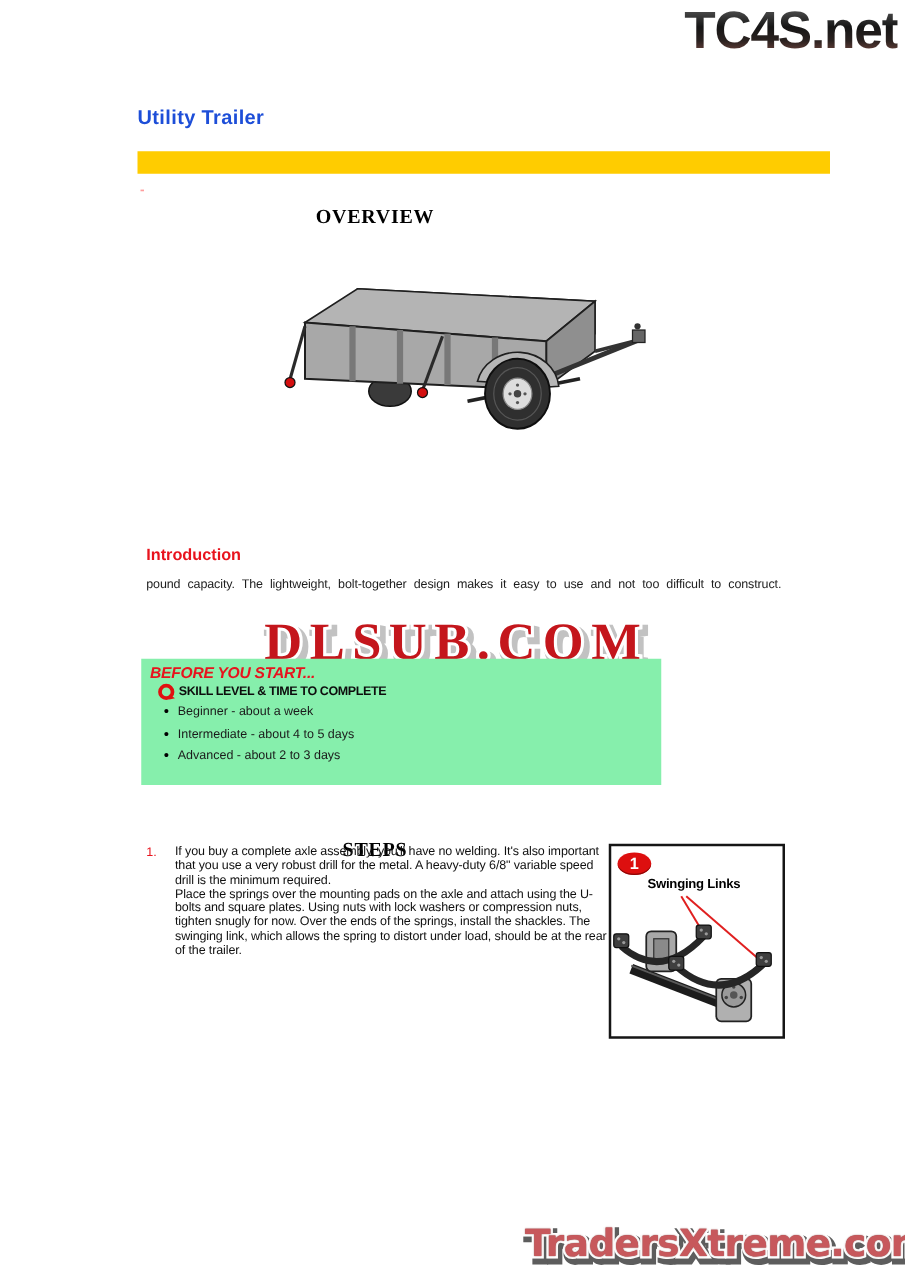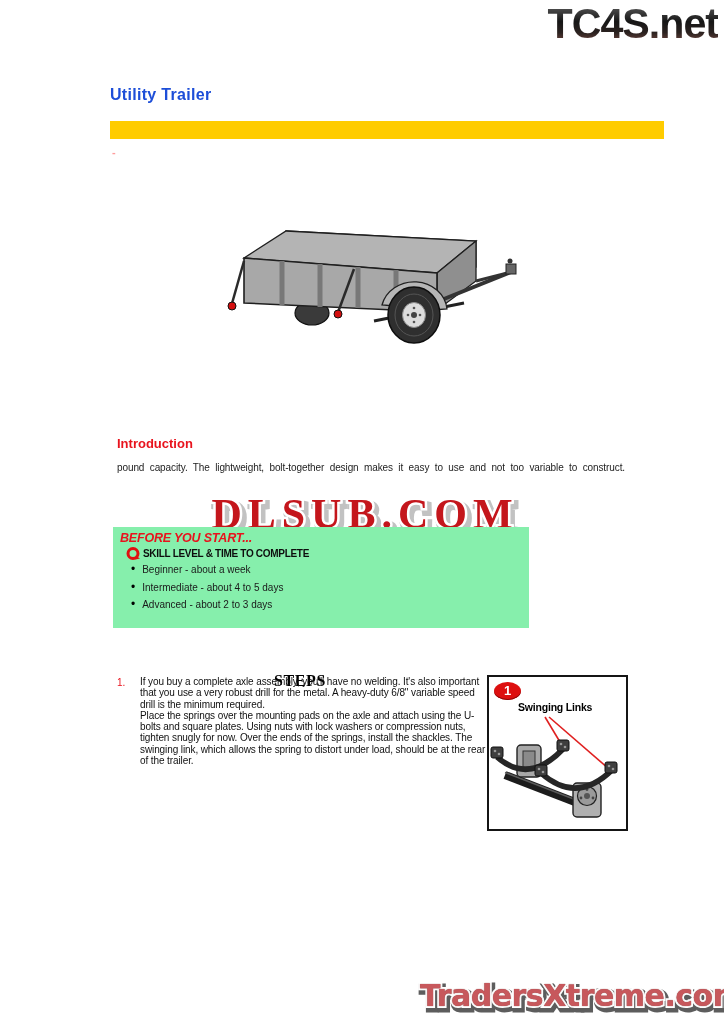--- a/index.html
+++ b/index.html
@@ -82,20 +82,21 @@
 <body>
 
 <div id="page">
 
   <div class="tc4s">TC4S.net</div>
 
   <div class="title">Utility Trailer</div>
   <div class="yellow-bar"></div>
   <div class="stray">-</div>
 
+  <div class="serif-h overview-h">OVERVIEW</div>
 
   <svg class="trailer" width="295" height="140" viewBox="0 0 295 140">
 
     <ellipse cx="88" cy="104" rx="17" ry="12" fill="#3a3a3a" stroke="#111" stroke-width="1.2"></ellipse>
 
     <path d="M150,112 L240,94" stroke="#222" stroke-width="3" fill="none"></path>
 
     <polygon points="62,22 252,32 252,58 62,46" fill="#9a9a9a" stroke="#1f1f1f" stroke-width="1.3"></polygon>
 
     <polygon points="20,49 62,22 252,32 213,64" fill="#b4b4b4" stroke="#1f1f1f" stroke-width="1.3"></polygon>
@@ -128,21 +129,21 @@
       <circle cx="190" cy="106" r="3" fill="#444"></circle>
       <circle cx="190" cy="99" r="1.3" fill="#555"></circle>
         <circle cx="190" cy="113" r="1.3" fill="#555"></circle>
       <circle cx="184" cy="106" r="1.3" fill="#555"></circle>
         <circle cx="196" cy="106" r="1.3" fill="#555"></circle>
     </g>
   </svg>
 
   <div class="intro-h">Introduction</div>
   <div class="intro-p">
-    <div class="jline">pound capacity. The lightweight, bolt-together design makes it easy to use and not too variable to construct.</div>
+    <div class="jline">pound capacity. The lightweight, bolt-together design makes it easy to use and not too difficult to construct.</div>
   </div>
 
   <div class="layered dlsub">
     <span class="l-shadow">DLSUB.COM</span>
     <span class="l-white">DLSUB.COM</span>
     <span class="l-fill">DLSUB.COM</span>
   </div>
 
   <div class="panel">
     <div class="byc-h">BEFORE YOU START...</div>

